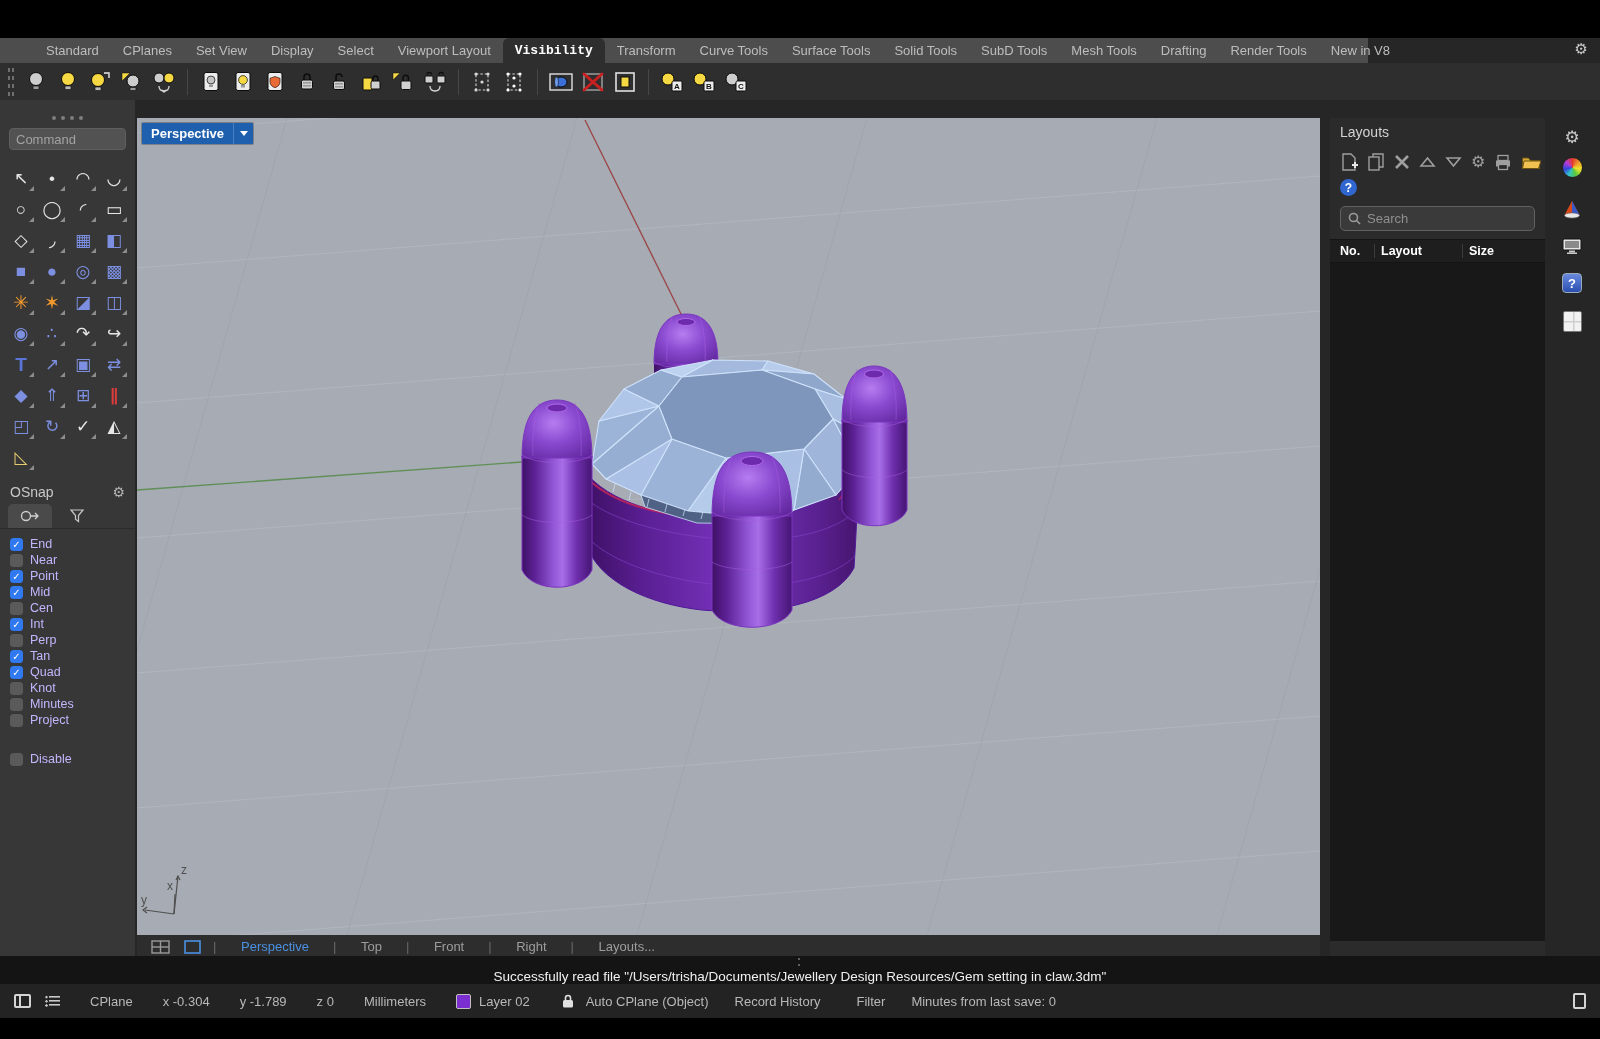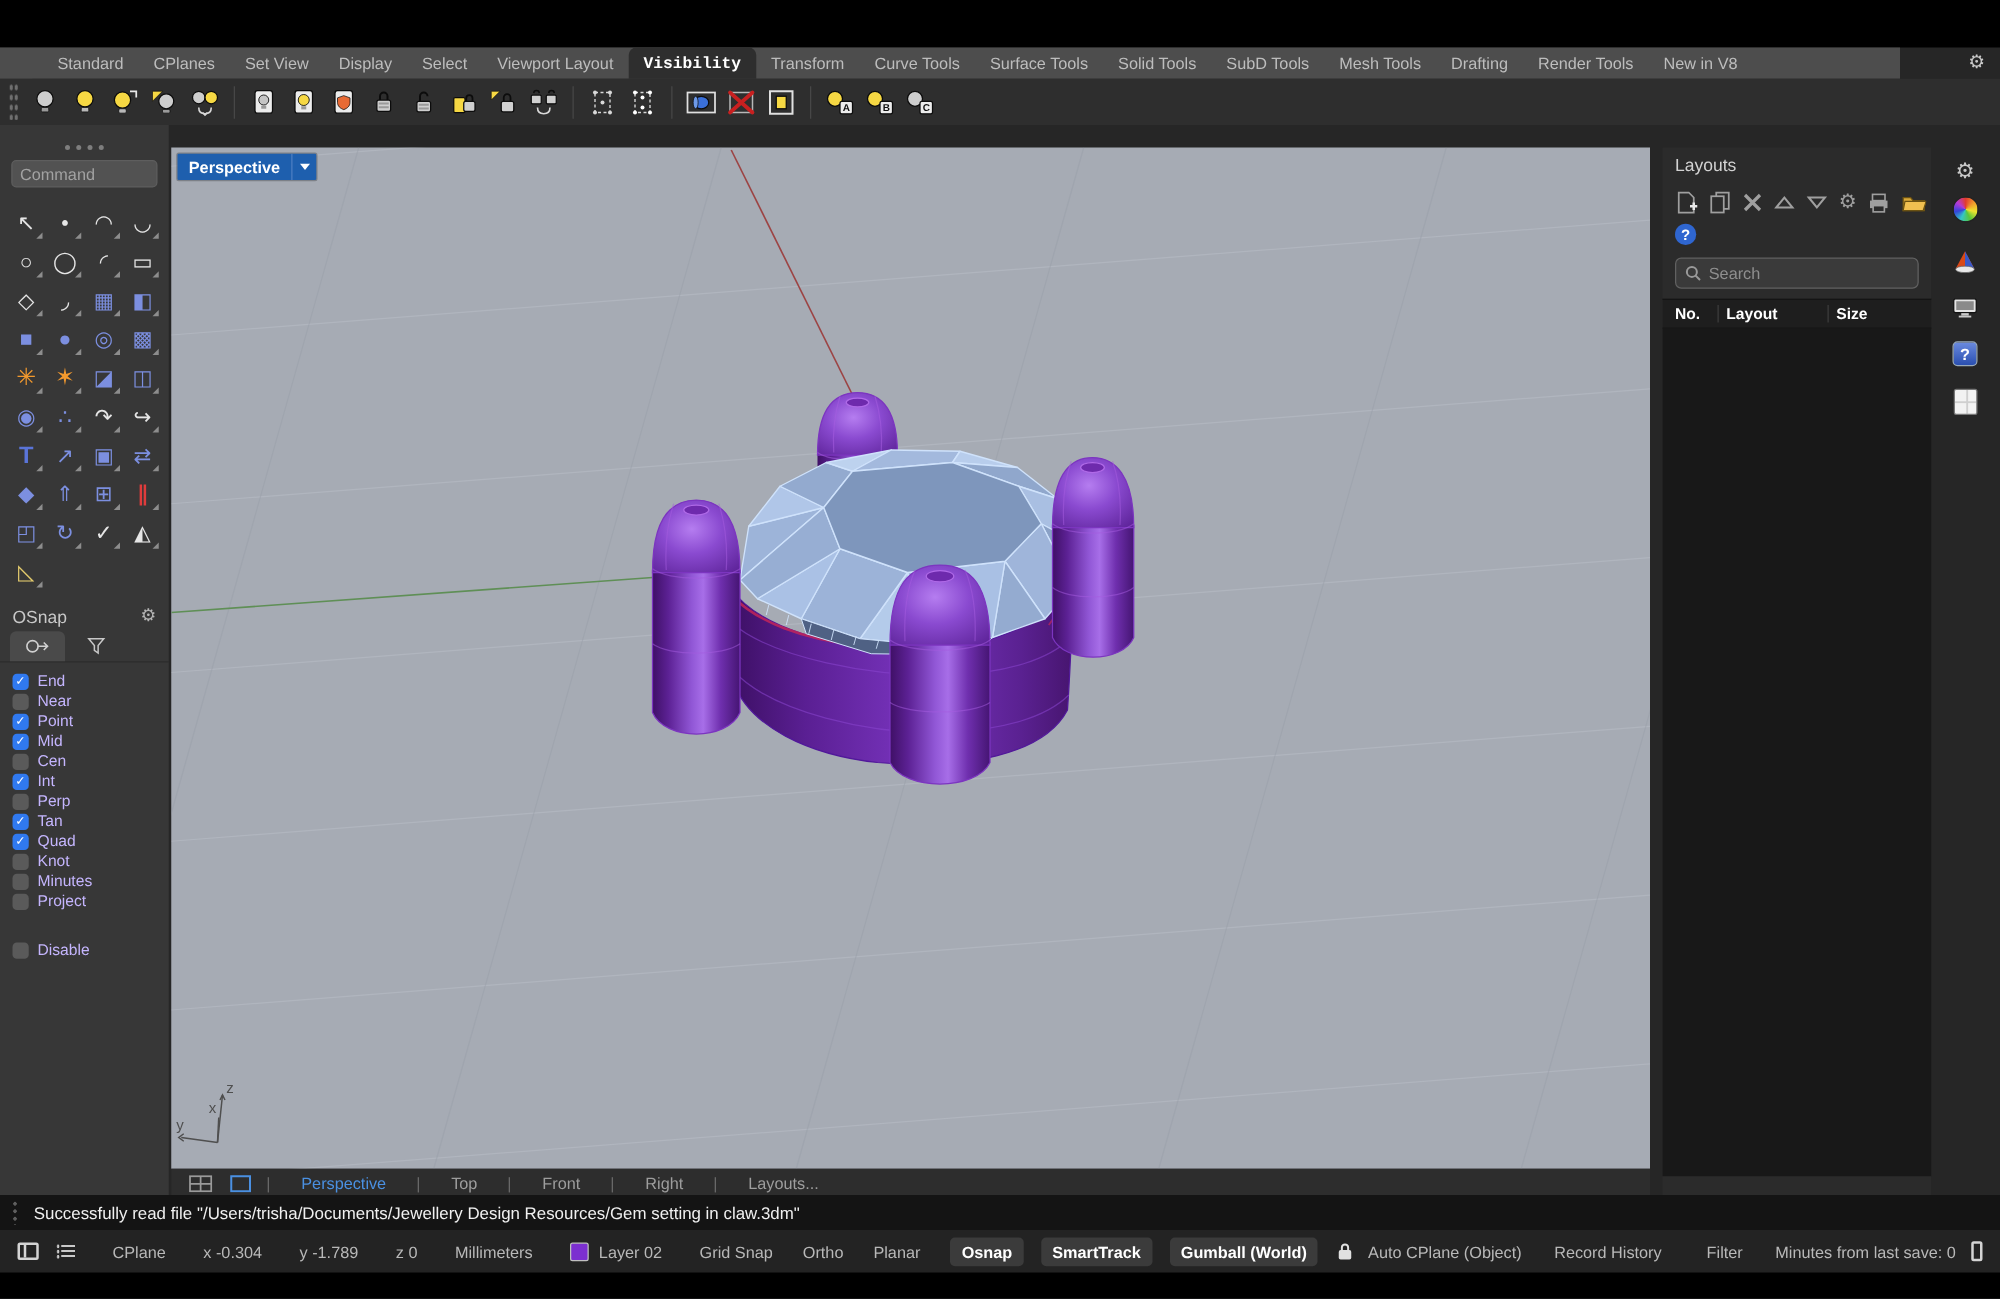--- a/index.html
+++ b/index.html
@@ -1,21 +1,21 @@
 <!DOCTYPE html>
 <html><head>
 <meta charset="utf-8">
 <style>
   * { box-sizing: border-box; margin: 0; padding: 0; }
   html,body { width:1600px; height:1039px; background:#262626; font-family:"Liberation Sans","DejaVu Sans",sans-serif; overflow:hidden; position:relative; }
   .abs { position:absolute; }
 
   
   .top-black { left:0; top:0; width:1600px; height:38px; background:#000; }
-  .menubar { left:0; top:38px; width:1520px; height:25px; background:#4d4d4d; display:flex; align-items:stretch; padding-left:34px; }
+  .menubar { left:0; top:38px; width:1368px; height:25px; background:#4d4d4d; display:flex; align-items:stretch; padding-left:34px; }
   .corner-stub { left:0; top:40px; width:26px; height:23px; background:#3a3a3a; border-radius:6px 6px 0 0; }
   .menu-tabs { display:flex; }
   .menu-tab { color:#bdbdbd; font-size:13px; padding:5px 12px 0 12px; cursor:default; white-space:nowrap; }
   .menu-tab.on { background:#2e2e2e; color:#fff; font-weight:bold; border-radius:6px 6px 0 0;font-family:Liberation Mono, monospace; }
   .menu-gear { position:absolute; right:12px; top:40px; color:#c9c9c9; font-size:15px; }
 
   .toolbar { left:0; top:63px; width:1600px; height:37px; background:#2e2e2e; display:flex; align-items:center; padding-left:20px; }
   .drag-dots { position:absolute; left:7px; top:66px; width:8px; height:30px;
     background-image:radial-gradient(#6f6f6f 1.2px, transparent 1.3px); background-size:4px 8px; }
   .tb-icon { width:30px; height:30px; display:flex; align-items:center; justify-content:center; margin:0 1px; border-radius:4px; }
@@ -80,21 +80,21 @@
   .edgestrip { left:1545px; top:100px; width:55px; height:856px; }
   .es-icon { position:absolute; left:14px; width:26px; height:26px; display:flex; align-items:center; justify-content:center; }
   .es-gear { top:24px; color:#c8c8c8; font-size:17px; }
   .color-wheel { width:21px; height:21px; border-radius:50%; background:conic-gradient(#e23b2e,#ee9a2c,#ede32f,#58c63a,#33c6c6,#3346d8,#b33ad8,#e23b2e); border:1px solid #222; }
   .help-sq { width:20px; height:20px; border-radius:4px; background:linear-gradient(#6a8ade,#2a4fb0); border:1px solid #9ab; color:#fff; font-weight:bold; font-size:13px; display:flex; align-items:center; justify-content:center; }
   .page-grid { width:19px; height:21px; border-radius:2px; background:
       linear-gradient(#cfcfcf,#cfcfcf) 9px 0/1.5px 100% no-repeat,
       linear-gradient(#cfcfcf,#cfcfcf) 0 9px/100% 1.5px no-repeat, #f2f2f2; border:1px solid #777; }
 
   
-  .history { left:0; top:956px; width:1600px; height:28px; background:#141414; display:flex; align-items:center; color:#f0f0f0; font-size:13.5px; }
+  .history { left:0; top:956px; width:1600px; height:28px; background:#141414; display:flex; align-items:center; color:#f0f0f0; font-size:13.5px;flex-direction:column; }
   .hist-dots { width:6px; height:20px; margin:0 12px 0 9px; background-image:radial-gradient(#5f5f5f 1.2px, transparent 1.3px); background-size:6px 6px; }
   .statusbar { left:0; top:984px; width:1600px; height:34px; background:#232323; display:flex; align-items:center; color:#b8b8b8; font-size:13px; padding:0 14px; }
   .sb-item { margin-right:30px; white-space:nowrap; }
   .sb-icon { margin-right:14px; display:flex; align-items:center; }
   .panel-ic { width:17px; height:14px; border:2px solid #d4d4d4; border-radius:2px; position:relative; }
   .panel-ic::after { content:""; position:absolute; left:3px; top:0; bottom:0; width:2px; background:#d4d4d4; }
   .list-ic { width:15px; height:12px; background:
      linear-gradient(#c9c9c9,#c9c9c9) 4px 1px/11px 1.6px no-repeat,
      linear-gradient(#c9c9c9,#c9c9c9) 4px 5.2px/11px 1.6px no-repeat,
      linear-gradient(#c9c9c9,#c9c9c9) 4px 9.4px/11px 1.6px no-repeat,
@@ -756,28 +756,20 @@
       <span class="list-ic"></span>
     </span>
   <span class="sb-item" style="margin-left:16px">CPlane</span>
   <span class="sb-item">x -0.304</span>
   <span class="sb-item">y -1.789</span>
   <span class="sb-item">z 0</span>
   <span class="sb-item">Millimeters</span>
   <span class="sb-item">
     <span class="layer-swatch" style="background: rgb(124, 47, 208);"></span><span>Layer 02</span>
   </span>
-  <span class="sb-toggles">
-      <span class="sb-toggle">Grid Snap</span>
-      <span class="sb-toggle">Ortho</span>
-      <span class="sb-toggle">Planar</span>
-      <span class="sb-toggle on">Osnap</span>
-      <span class="sb-toggle on">SmartTrack</span>
-      <span class="sb-toggle on">Gumball (World)</span>
-    </span>
   <span class="sb-lock">
     <svg width="12" height="14">
         <rect x="1" y="6" width="10" height="7.5" rx="1.5" fill="#e0e0e0"></rect>
         <path d="M3.5 6 V4 a2.5 2.5 0 0 1 5 0 V6" fill="none" stroke="#e0e0e0" stroke-width="1.6"></path>
       </svg>
     </span>
   <span class="sb-item" style="margin-right:26px">Auto CPlane (Object)</span>
   <span class="sb-item" style="margin-right:36px">Record History</span>
   <span class="sb-item" style="margin-right:26px">Filter</span>
   <span class="sb-item" style="margin-right:12px">Minutes from last save: 0</span>

